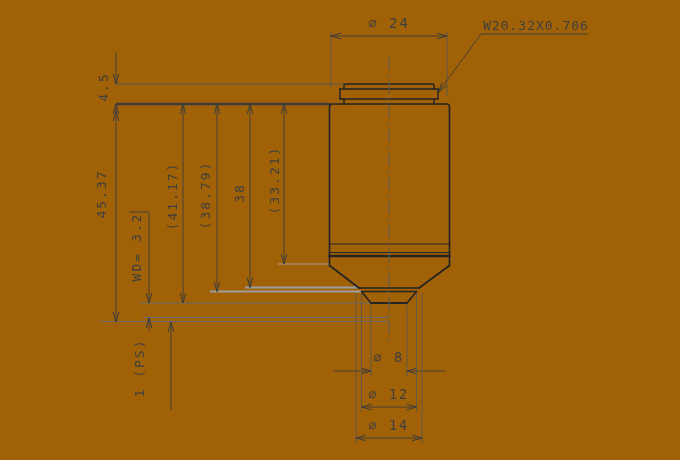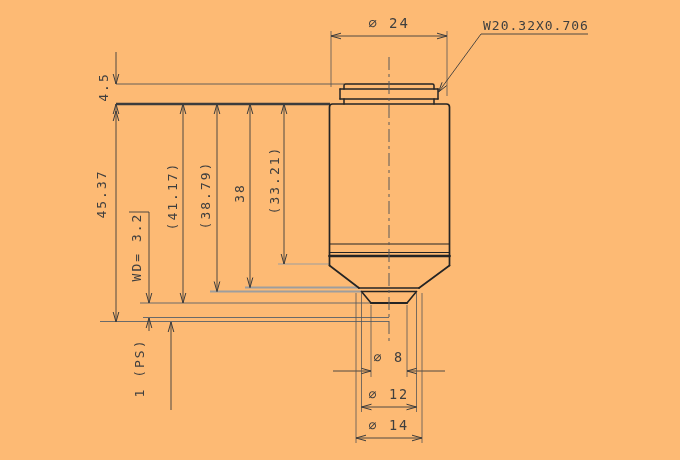--- a/index.html
+++ b/index.html
@@ -4,21 +4,21 @@
 <style>
   html, body {
     margin: 0;
     padding: 0;
     background: #ffffff;
   }
   .drawing-page {
     position: relative;
     width: 680px;
     height: 460px;
-    background: #fdba74;
+    background: #a16207;
     overflow: hidden;
   }
   svg text {
     font-family: "DejaVu Sans Mono", "Liberation Mono", monospace;
     fill: #3f3f3f;
     font-size: 13px;
     letter-spacing: 2px;
   }
   svg text.small-ls { letter-spacing: 0.5px; }
   svg text.dia { font-size: 13.5px; letter-spacing: 2px; }

